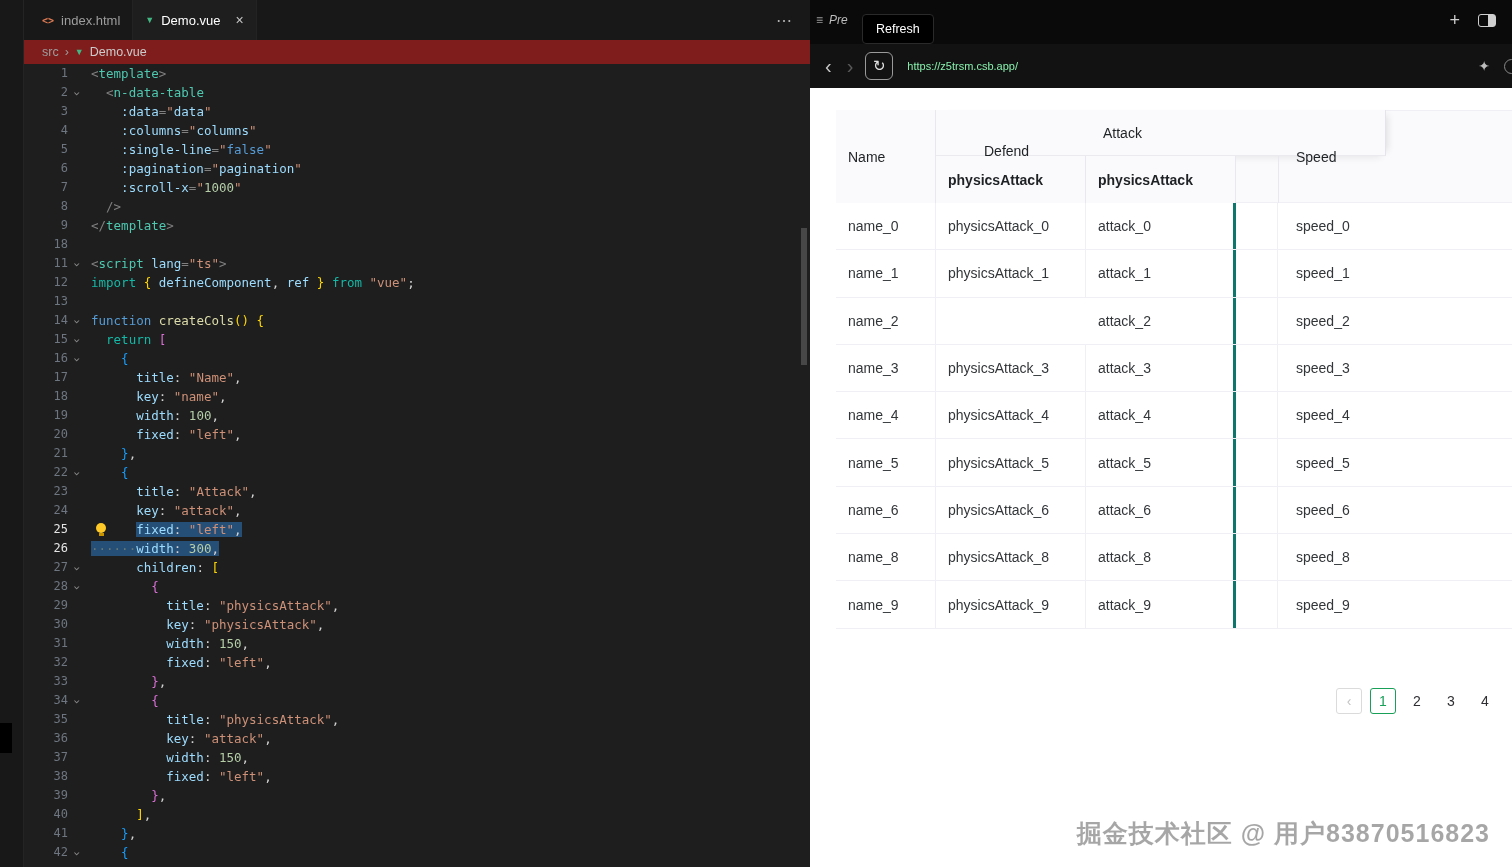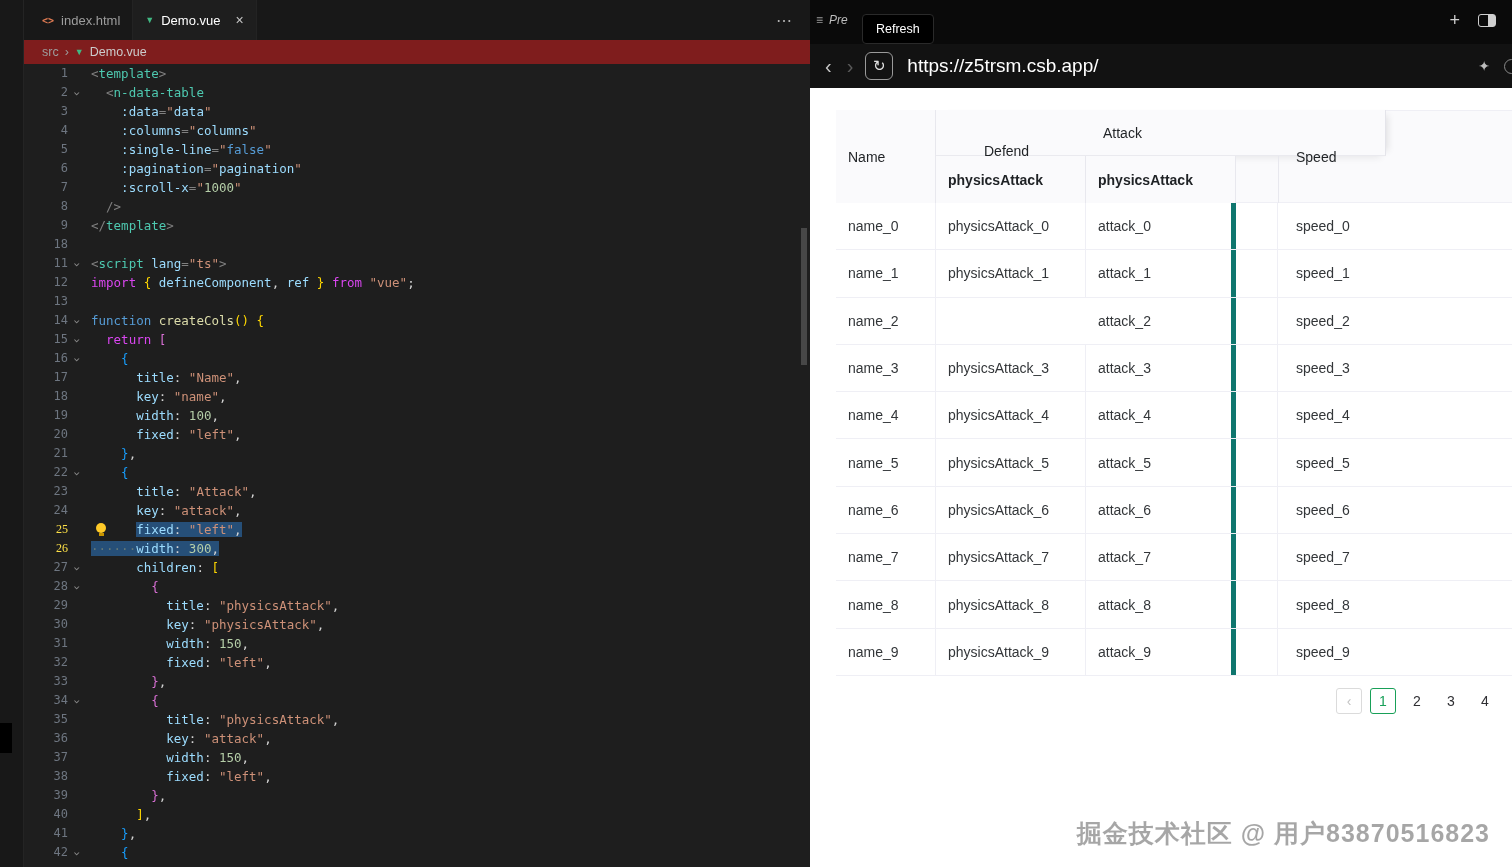--- a/index.html
+++ b/index.html
@@ -20,48 +20,48 @@
   .fi-html { color:#e07b53; font-weight:bold; font-size:10px; font-family:"DejaVu Sans Mono",monospace; }
   .fi-vue { color:#41b883; font-size:9px; }
   .tab-overflow { margin-left:auto; align-self:center; color:#b0b0b0; font-size:16px; padding:0 18px; cursor:pointer; }
 
   .breadcrumb { height:24px; display:flex; align-items:center; gap:6px; padding-left:18px; background:#7f1d1d; color:#9d9d9d; font-size:12.5px; }
   .bc-file { color:#cccccc; }
 
   .code { position:absolute; left:0; right:0; top:64px; bottom:0; font-family:"DejaVu Sans Mono","Liberation Mono",monospace; font-size:12.5px; line-height:19px; color:#d4d4d4; overflow:hidden; }
   .cl { display:flex; height:19px; position:relative; white-space:pre; }
   .ln { width:44px; flex:none; text-align:right; color:#6e7681; font-size:12px; }
-  .ln-hl { color:#fde047;font-family:Liberation Serif, serif; }
+  .ln-hl { color:#e5e5e5; }
   .fold { width:17px; flex:none; text-align:center; color:#8a8a8a; }
   .chev { display:inline-block; transform:rotate(90deg); font-size:12px; }
   .ct { padding-left:6px; }
   .sel { background:#264f78; }
   .bulb { position:absolute; left:72px; top:3px; width:10px; height:10px; background:#ffca28; border-radius:50%; }
   .bulb::after { content:""; position:absolute; left:2.5px; top:10px; width:5px; height:3px; background:#c79400; }
   .t-pn{color:#808080}.t-tag{color:#4ec9b0}.t-attr{color:#9cdcfe}.t-str{color:#ce9178}
-  .t-kw{color:#d946ef}.t-kwb{color:#569cd6}.t-fn{color:#dcdcaa}.t-var{color:#9cdcfe}
+  .t-kw{color:#14b8a6}.t-kwb{color:#569cd6}.t-fn{color:#dcdcaa}.t-var{color:#9cdcfe}
   .t-num{color:#b5cea8}.t-pl{color:#d4d4d4}.t-b1{color:#ffd700}.t-b2{color:#da70d6}
   .t-b3{color:#179fff}.t-ws{color:#637777}
   .scrollbar-thumb { position:absolute; right:3px; top:164px; width:6px; height:137px; background:rgba(121,121,121,.45); }
 
   
   .preview { position:absolute; left:810px; top:0; width:702px; height:100%; background:#0a0a0a; }
   .ptop { position:relative; height:44px; background:#0a0a0a; }
   .ptab { position:absolute; left:6px; top:13px; display:flex; gap:6px; align-items:center; color:#bdbdbd; font-size:12px; font-style:italic; cursor:pointer; }
   .ptab-icon { font-style:normal; color:#9a9a9a; }
   .tooltip { position:absolute; left:52px; top:14px; z-index:50; background:#000; border:1px solid #2a2a2a; color:#fff; font-size:12.5px; padding:7px 13px; border-radius:4px; }
   .ptop-right { position:absolute; right:16px; top:11px; display:flex; gap:18px; align-items:center; color:#cfcfcf; }
   .picon { font-size:18px; line-height:1; cursor:pointer; }
   .panel-icon { width:18px; height:13px; border:1.5px solid #cfcfcf; border-radius:3px; background:linear-gradient(to right,transparent 55%,#cfcfcf 55%); cursor:pointer; }
 
   .pnav { position:relative; height:44px; background:#121212; display:flex; align-items:center; }
   .nav-btn { color:#c8c8c8; font-size:20px; margin-left:15px; cursor:pointer; }
   .nav-btn.dim { color:#5a5a5a; }
   .reload-btn { width:28px; height:28px; margin-left:12px; border:1.5px solid #9a9a9a; border-radius:6px; display:flex; align-items:center; justify-content:center; color:#e0e0e0; font-size:15px; cursor:pointer; }
-  .url { color:#ffffff; font-size:19px; margin-left:14px; cursor:text; }
+  .url { color:#86efac; font-size:11px; margin-left:14px; cursor:text; }
   .sparkle { margin-left:auto; color:#bdbdbd; font-size:14px; margin-right:22px; cursor:pointer; }
   .edge-icon { position:absolute; right:-7px; top:15px; width:15px; height:15px; border:1.5px solid #8a8a8a; border-radius:50%; }
 
   .pcontent { position:absolute; left:0; right:0; top:88px; bottom:0; background:#fff; overflow:hidden; }
 
   
   .dtable { position:absolute; left:26px; right:0; top:22px; height:567px; font-size:14px; color:#333639; }
   .th-base { position:absolute; left:0; right:0; top:0; height:93px; background:#fafafc; border-top:1px solid #efeff5; border-bottom:1px solid #efeff5; z-index:0; }
   .th-name { position:absolute; left:0; top:0; width:100px; height:93px; background:#fafafc; border-right:1px solid #e8e8ee; display:flex; align-items:center; padding-left:12px; font-weight:500; color:#1f2225; z-index:1; }
   .th-block { position:absolute; left:100px; top:0; width:450px; height:46px; background:#fafafc; border-right:1px solid #e4e4ea; border-bottom:1px solid #eaeaef; box-shadow:7px 0 7px -5px rgba(0,0,0,.10), 0 7px 7px -5px rgba(0,0,0,.07); z-index:2; }
@@ -71,21 +71,21 @@
   .th-sub1 { left:100px; width:150px; }
   .th-sub2 { left:250px; width:150px; }
   .vline-speed { position:absolute; left:442px; top:46px; width:1px; height:47px; background:#e8e8ee; z-index:4; }
   .th-speed { position:absolute; left:442px; top:0; right:0; height:93px; display:flex; align-items:center; padding-left:18px; font-weight:500; color:#1f2225; z-index:3; }
 
   #table-body { position:absolute; left:0; right:0; top:93px; }
   .trow { position:relative; height:47.3px; border-bottom:1px solid #efeff5; background:#fff; }
   .tcell { position:absolute; top:0; height:100%; display:flex; align-items:center; }
   .c-name { left:0; width:100px; padding-left:12px; border-right:1px solid #efeff5; }
   .c-pa   { left:100px; width:150px; padding-left:12px; border-right:1px solid #efeff5; }
-  .c-atk  { left:250px; width:150px; padding-left:12px; border-right:5px solid #0f766e; }
+  .c-atk  { left:250px; width:150px; padding-left:12px; border-right:3px solid #0f766e; }
   .c-gap  { left:400px; width:42px; border-right:1px solid #efeff5; }
   .c-speed{ left:442px; right:0; padding-left:18px; }
 
   
   .pagination { position:absolute; top:600px; right:14px; display:flex; gap:8px; align-items:center; font-size:14px; color:#2f2f33; }
   .pg-prev { width:26px; height:26px; border:1px solid #dbdbdb; border-radius:3px; display:flex; align-items:center; justify-content:center; color:#c2c2c2; cursor:default; }
   #pg-pages { display:flex; gap:8px; }
   .pg-item { width:26px; height:26px; display:flex; align-items:center; justify-content:center; border-radius:3px; cursor:pointer; }
   .pg-item.active { border:1px solid #18a058; color:#18a058; background:#fff; }
 
@@ -242,27 +242,20 @@
             <div class="tcell c-speed">speed_5</div>
           </div>
           <div class="trow">
             <div class="tcell c-name">name_6</div>
             <div class="tcell c-pa">physicsAttack_6</div>
             <div class="tcell c-atk">attack_6</div>
             <div class="tcell c-gap"></div>
             <div class="tcell c-speed">speed_6</div>
           </div>
           <div class="trow">
-            <div class="tcell c-name">name_7</div>
-            <div class="tcell c-pa">physicsAttack_7</div>
-            <div class="tcell c-atk">attack_7</div>
-            <div class="tcell c-gap"></div>
-            <div class="tcell c-speed">speed_7</div>
-          </div>
-          <div class="trow">
             <div class="tcell c-name">name_8</div>
             <div class="tcell c-pa">physicsAttack_8</div>
             <div class="tcell c-atk">attack_8</div>
             <div class="tcell c-gap"></div>
             <div class="tcell c-speed">speed_8</div>
           </div>
           <div class="trow">
             <div class="tcell c-name">name_9</div>
             <div class="tcell c-pa">physicsAttack_9</div>
             <div class="tcell c-atk">attack_9</div>

